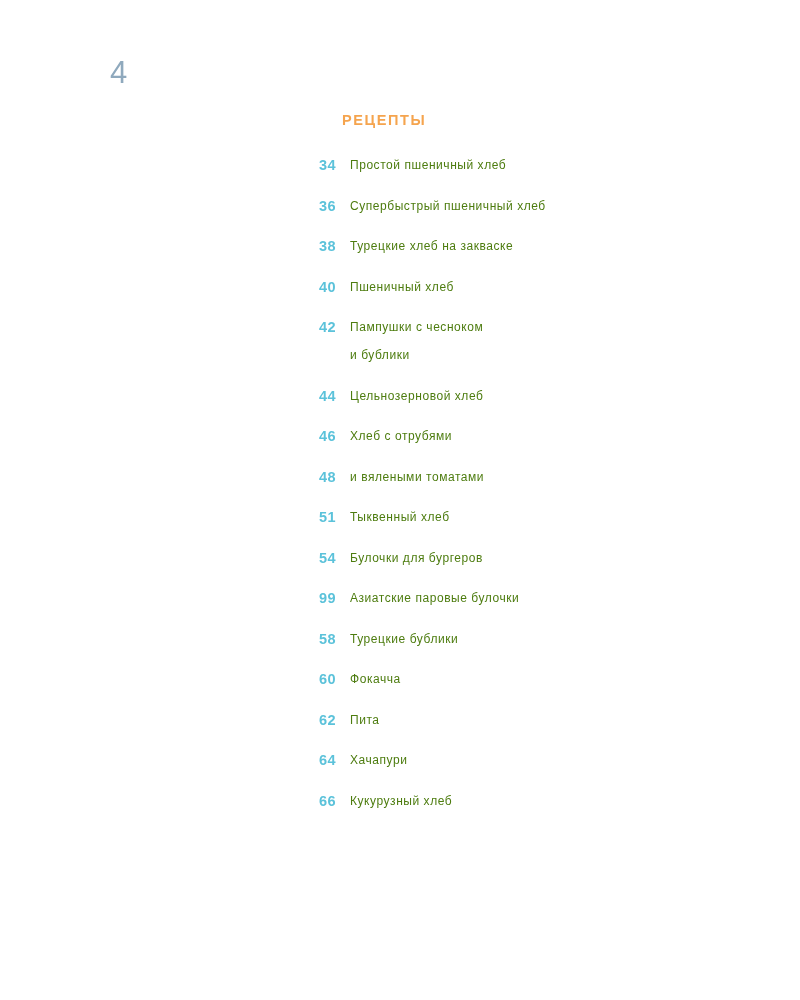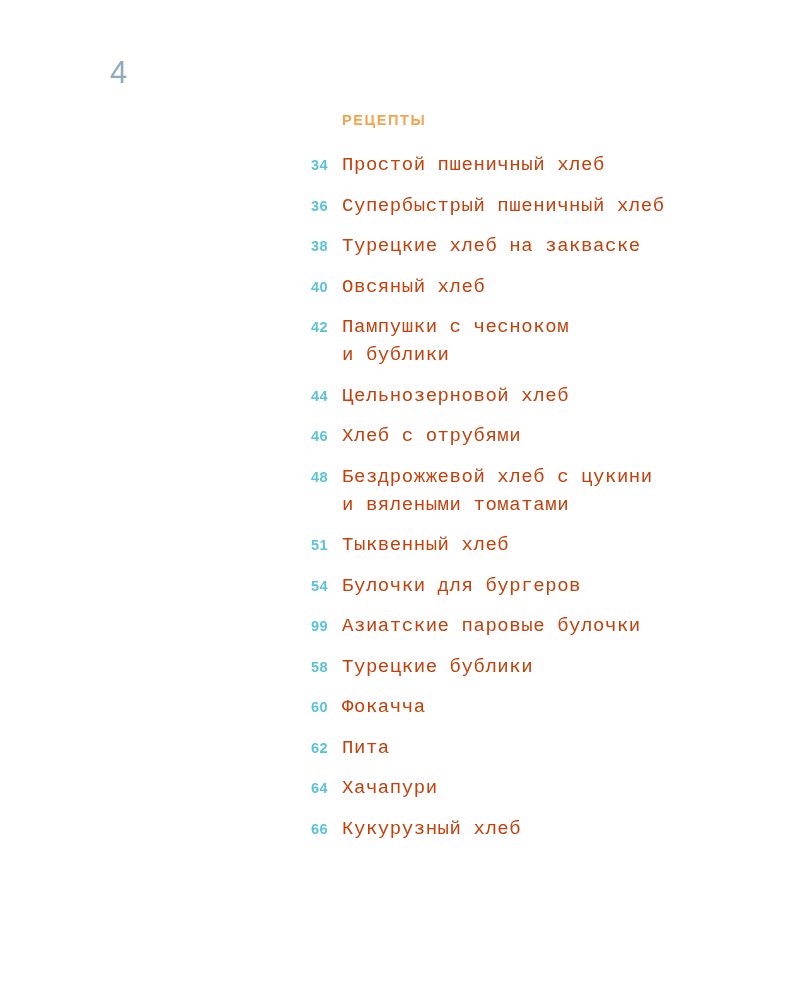--- a/index.html
+++ b/index.html
@@ -52,21 +52,21 @@
     font-weight: 700;
     letter-spacing: 1.6px;
     color: #F5A44E;
     text-transform: uppercase;
     line-height: 1.2;
     font-family: "Liberation Sans", "DejaVu Sans", sans-serif;
   }
 
   .toc-list {
     list-style: none;
-    margin: 0;
+    margin: 8px;
     padding: 0;
   }
 
   .toc-entry {
     display: flex;
     align-items: flex-start;
     margin-bottom: 12.5px;
   }
 
   .toc-page {
@@ -78,26 +78,26 @@
     letter-spacing: 0.4px;
     color: #5BC2DA;
     line-height: 28px;
     padding-right: 0;
     font-family: "Liberation Sans", "DejaVu Sans", sans-serif;
   }
 
   .toc-title {
     flex: 1 1 auto;
     padding-left: 14px;
-    font-size: 19px;
+    font-size: 12px;
     font-weight: 400;
     letter-spacing: 0.55px;
-    color: #c2410c;
+    color: #4d7c0f;
     line-height: 28px;
-    font-family: Liberation Mono, monospace;
+    font-family: Liberation Sans, sans-serif;
   }
 
   .toc-title .line2 {
     display: block;
   }
 </style>
 </head>
 <body>
 
 <div class="page">
@@ -116,37 +116,37 @@
         <li class="toc-entry">
           <span class="toc-page">36</span>
           <span class="toc-title"><span class="line1">Супербыстрый пшеничный хлеб</span></span>
         </li>
         <li class="toc-entry">
           <span class="toc-page">38</span>
           <span class="toc-title"><span class="line1">Турецкие хлеб на закваске</span></span>
         </li>
         <li class="toc-entry">
           <span class="toc-page">40</span>
-          <span class="toc-title"><span class="line1">Овсяный хлеб</span></span>
+          <span class="toc-title"><span class="line1">Пшеничный хлеб</span></span>
         </li>
         <li class="toc-entry">
           <span class="toc-page">42</span>
           <span class="toc-title"><span class="line1">Пампушки с чесноком</span><span class="line2">и бублики</span></span>
         </li>
         <li class="toc-entry">
           <span class="toc-page">44</span>
           <span class="toc-title"><span class="line1">Цельнозерновой хлеб</span></span>
         </li>
         <li class="toc-entry">
           <span class="toc-page">46</span>
           <span class="toc-title"><span class="line1">Хлеб с отрубями</span></span>
         </li>
         <li class="toc-entry">
           <span class="toc-page">48</span>
-          <span class="toc-title"><span class="line1">Бездрожжевой хлеб с цукини</span><span class="line2">и вялеными томатами</span></span>
+          <span class="toc-title"><span class="line2">и вялеными томатами</span></span>
         </li>
         <li class="toc-entry">
           <span class="toc-page">51</span>
           <span class="toc-title"><span class="line1">Тыквенный хлеб</span></span>
         </li>
         <li class="toc-entry">
           <span class="toc-page">54</span>
           <span class="toc-title"><span class="line1">Булочки для бургеров</span></span>
         </li>
         <li class="toc-entry">

